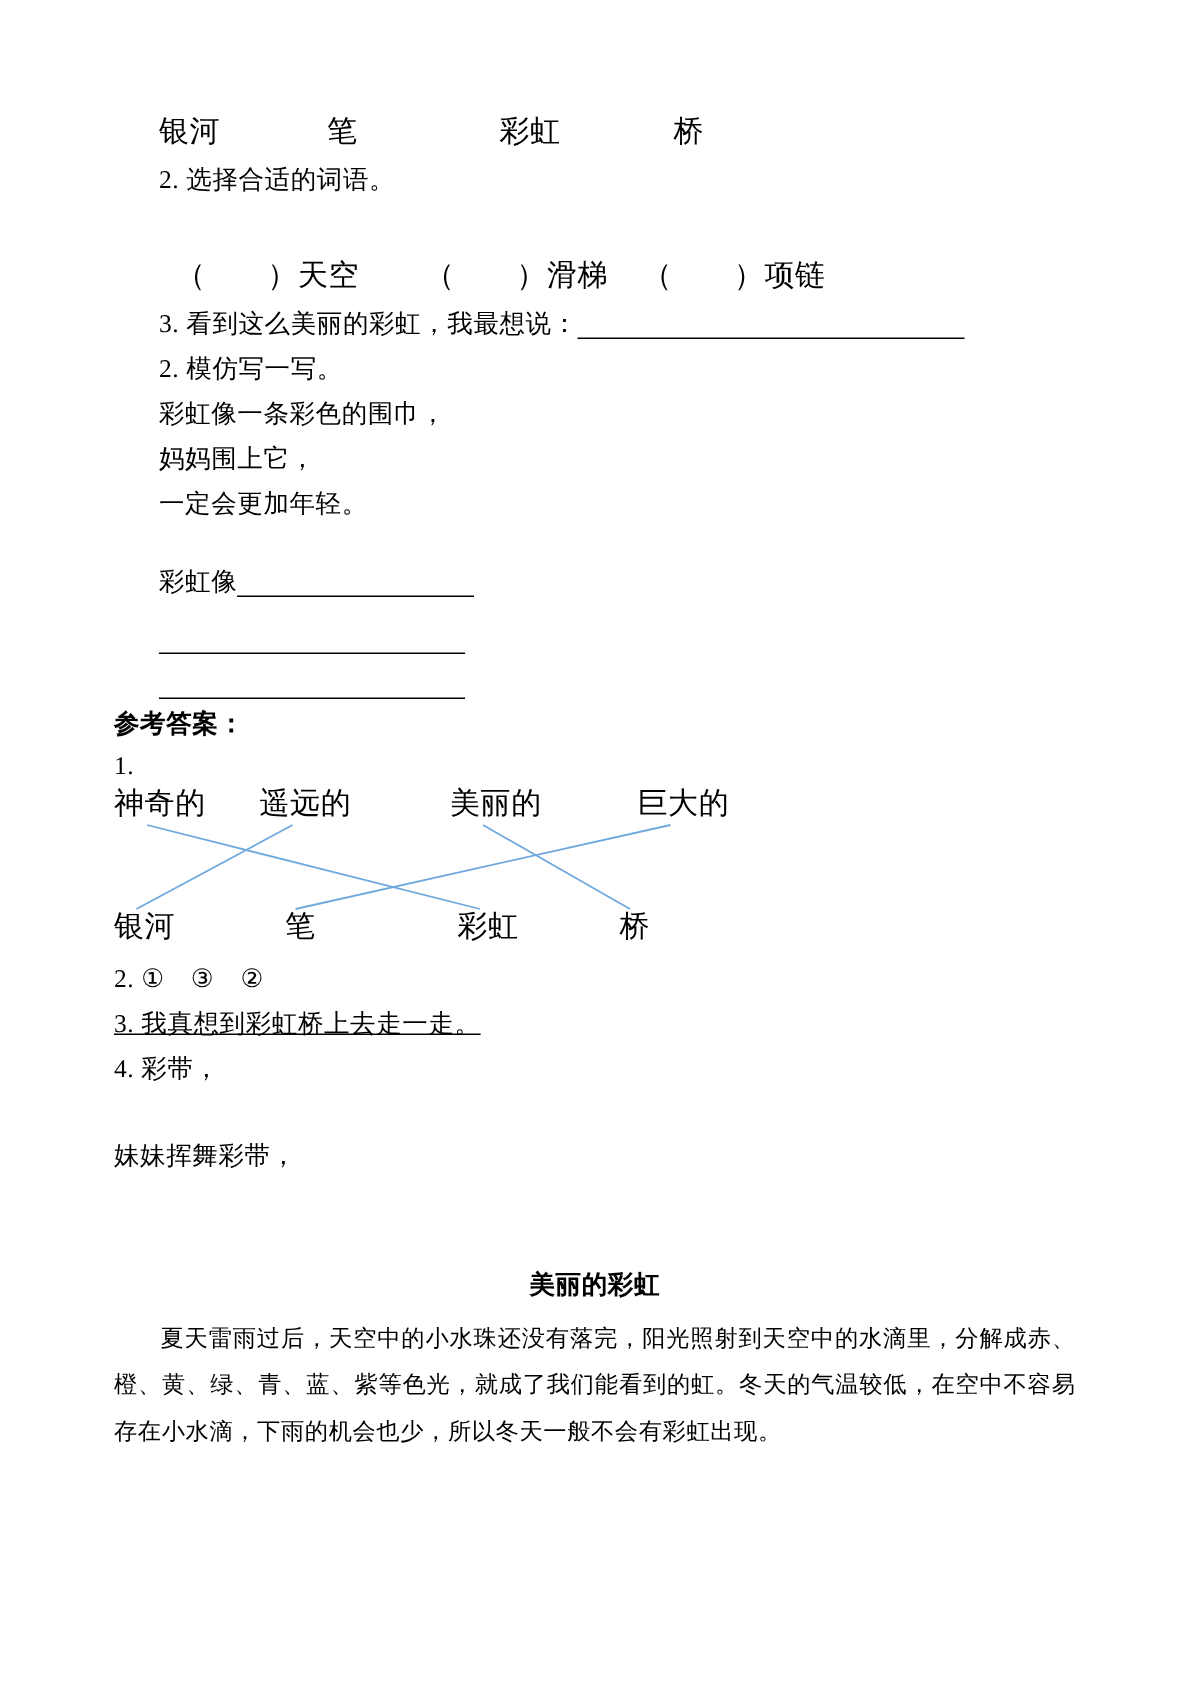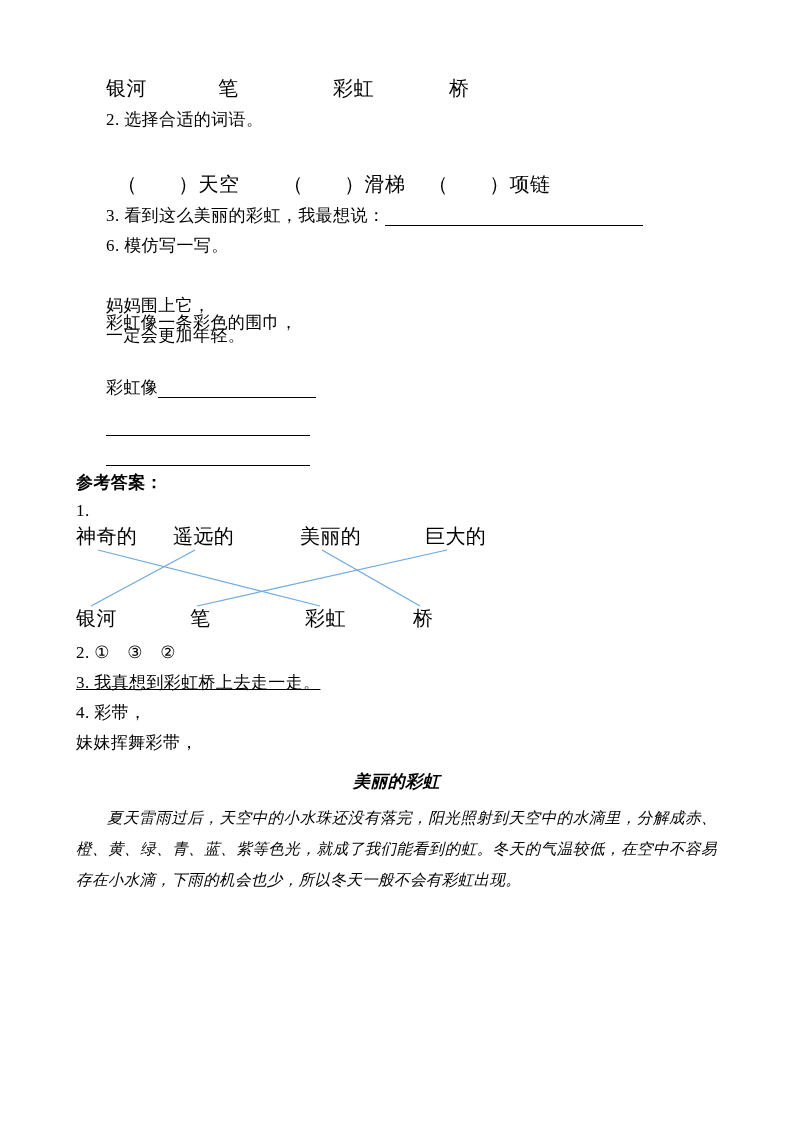--- a/index.html
+++ b/index.html
@@ -32,25 +32,24 @@
   .bold { font-weight: bold; }
   .blank {
     display: inline-block;
     border-bottom: 1.3px solid #000;
     height: 20px;
     vertical-align: -5px;
   }
   .reading {
     position: absolute;
     left: 76px;
-    top: 768px;
+    top: 843px;
     width: 641px;
     font-size: 15.5px;
     letter-spacing: 0.4px;
-    font-style: italic;
   }
   .reading h2 {
     margin: 0 0 6px 0;
     text-align: center;
     font-size: 17px;
     font-weight: bold;
     line-height: 28px;
   }
   .reading p {
     margin: 0;
@@ -88,22 +87,22 @@
   <div class="row" style="left:117px; top:169px; width:640px;">
     <span class="pos" style="left:0px">（　　）天空</span>
     <span class="pos" style="left:166px">（　　）滑梯</span>
     <span class="pos" style="left:311px">（　　）项链</span>
   </div>
 
   <div class="t" style="left:106px; top:201px;">
     <span>3. 看到这么美丽的彩虹，我最想说：</span><span class="blank" style="width:258px;"></span>
   </div>
 
-  <div class="t" style="left:106px; top:231px;">6. 模仿写一写。</div>
-  <div class="t" style="left:106px; top:261px;margin-top:47px;">彩虹像一条彩色的围巾，</div>
+  <div class="t" style="left:106px; top:231px;">2. 模仿写一写。</div>
+  <div class="t" style="left:106px; top:261px;">彩虹像一条彩色的围巾，</div>
   <div class="t" style="left:106px; top:291px;">妈妈围上它，</div>
   <div class="t" style="left:106px; top:321px;">一定会更加年轻。</div>
 
   <div class="t" style="left:106px; top:373px;">
     <span>彩虹像</span><span class="blank" style="width:158px;"></span>
   </div>
   <div class="t" style="left:106px; top:411px;">
     <span class="blank" style="width:204px;"></span>
   </div>
   <div class="t" style="left:106px; top:441px;">
@@ -130,20 +129,20 @@
   <div class="row" style="left:76px; top:603px; width:640px;">
     <span class="pos" style="left:0px">银河</span>
     <span class="pos" style="left:114px">笔</span>
     <span class="pos" style="left:229px">彩虹</span>
     <span class="pos" style="left:337px">桥</span>
   </div>
 
   <div class="t" style="left:76px; top:638px;">2. ①　③　②</div>
   <div class="t" style="left:76px; top:668px;text-decoration:underline;">3. 我真想到彩虹桥上去走一走。</div>
   <div class="t" style="left:76px; top:698px;">4. 彩带，</div>
-  <div class="t" style="left:76px; top:728px;">妹妹挥舞彩带，</div>
+  <div class="t" style="left:76px; top:756px;">妹妹挥舞彩带，</div>
 
   <div class="reading">
     <h2>美丽的彩虹</h2>
     <p>夏天雷雨过后，天空中的小水珠还没有落完，阳光照射到天空中的水滴里，分解成赤、橙、黄、绿、青、蓝、紫等色光，就成了我们能看到的虹。冬天的气温较低，在空中不容易存在小水滴，下雨的机会也少，所以冬天一般不会有彩虹出现。</p>
   </div>
 
 </div>
 
 </body></html>

